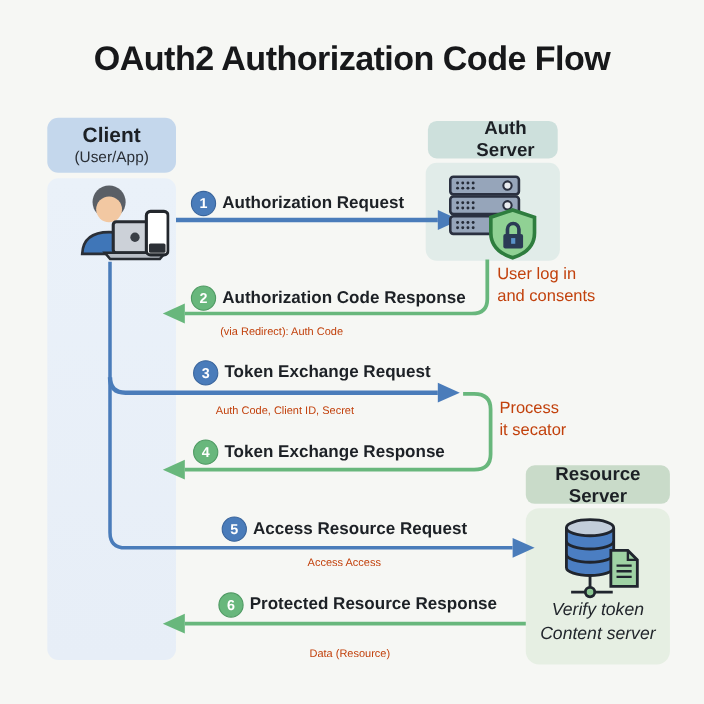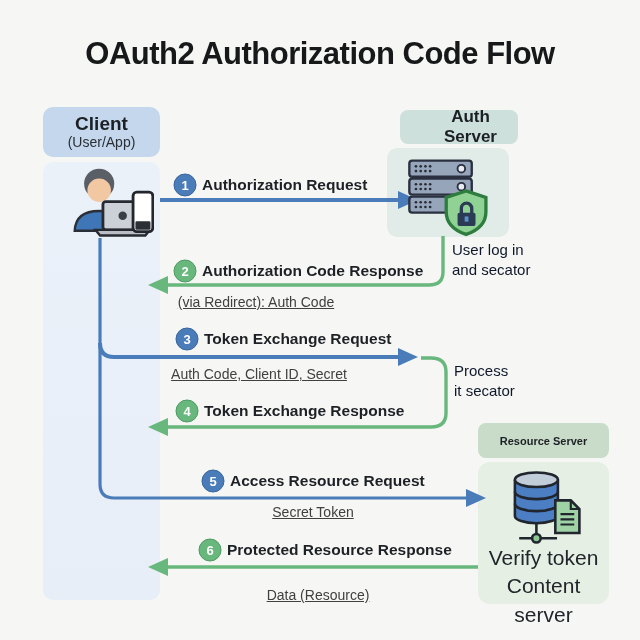--- a/index.html
+++ b/index.html
@@ -35,40 +35,40 @@
   .client-header{left:43px;top:107px;width:117px;height:50px;background:var(--client-header-bg);}
   .client-header .h1{font-size:19px;font-weight:800;color:#1c2025;line-height:1.1;}
   .client-header .h2{font-size:14px;color:#2a2f36;line-height:1.15;}
 
   .client-col{
     position:absolute;left:43px;top:162px;width:117px;height:438px;
     background:linear-gradient(180deg,#eaf1f9 0%,#e7eef7 100%);
     border-radius:10px;z-index:1;
   }
 
-  .auth-header{left:400px;top:110px;width:118px;height:34px;background:var(--auth-header-bg);border-radius:8px;padding-left:23px;}
+  .auth-header{left:389px;top:110px;width:118px;height:34px;background:var(--auth-header-bg);border-radius:8px;padding-left:23px;}
   .auth-header .h1{font-size:17px;font-weight:800;color:#1c2025;}
   .auth-box{
     position:absolute;left:387px;top:148px;width:122px;height:89px;
     background:var(--auth-box-bg);border-radius:10px;z-index:1;
   }
 
   .res-header{left:478px;top:423px;width:131px;height:35px;background:var(--res-header-bg);border-radius:8px;}
-  .res-header .h1{font-size:11px;font-weight:800;color:#1c2025;}
+  .res-header .h1{font-size:17px;font-weight:800;color:#1c2025;}
   .res-box{
     position:absolute;left:478px;top:462px;width:131px;height:142px;
     background:var(--res-box-bg);border-radius:12px;z-index:1;
   }
   .res-caption{
     position:absolute;left:478px;top:544px;width:131px;
-    text-align:center;font-size:21px;color:#22262c;line-height:1.35;z-index:3;
+    text-align:center;font-size:16px;color:#22262c;line-height:1.35;z-index:3;font-style:italic;
   }
 
   .side-note{
-    position:absolute;font-size:15px;color:#0f172a;line-height:1.35;z-index:3;
+    position:absolute;font-size:15px;color:#c2410c;line-height:1.35;z-index:3;
   }
   .auth-note{left:452px;top:240px;}
   .process-note{left:454px;top:361px;}
 
   .icon-wrap{position:absolute;z-index:3;}
 
   .arrows{position:absolute;inset:0;z-index:2;pointer-events:none;}
   .stroke-blue{stroke:var(--blue);fill:none;}
   .stroke-green{stroke:var(--green);fill:none;}
   .fill-blue{fill:var(--blue);stroke:none;}
@@ -81,22 +81,22 @@
     transform:translate(-50%,-50%);
   }
   .dot-blue{background:var(--blue);border:1.5px solid var(--blue-dark);}
   .dot-green{background:var(--green);border:1.5px solid var(--green-dark);}
 
   .step-label{
     position:absolute;font-size:15.5px;font-weight:800;color:#1d2126;
     transform:translateY(-50%);white-space:nowrap;z-index:4;
   }
   .step-sub{
-    position:absolute;font-size:14px;color:#404040;
-    transform:translate(-50%,-50%);white-space:nowrap;z-index:4;text-decoration:underline;
+    position:absolute;font-size:10px;color:#c2410c;
+    transform:translate(-50%,-50%);white-space:nowrap;z-index:4;
   }
 </style>
 </head>
 <body>
 
 <div class="stage">
 
   <div class="title">OAuth2 Authorization Code Flow</div>
 
   <div class="header-box client-header">
@@ -162,21 +162,21 @@
       </g>
       <path d="M72,40 l21,7 v15 q0,17 -21,24 q-21,-7 -21,-24 v-15 z" fill="#90d194" stroke="#2e7d3e" stroke-width="3.5"></path>
       <path d="M67,64 v-5.5 a5.5,5.5 0 0 1 11,0 v5.5" fill="none" stroke="#2b3b55" stroke-width="3.5"></path>
       <rect x="63" y="63" width="19" height="14" rx="2" fill="#2b3b55"></rect>
       <rect x="70.5" y="67" width="4" height="5.5" fill="#5a92c9"></rect>
     </svg>
   </div>
 
   <div class="side-note auth-note">
     <div>User log in</div>
-    <div>and secator</div>
+    <div>and consents</div>
   </div>
 
   <div class="header-box res-header">
     <div class="h1">Resource Server</div>
   </div>
   <div class="res-box"></div>
 
   <div class="icon-wrap" style="left:501px;top:466px;width:88px;height:86px;">
     <svg width="88" height="86" viewBox="0 0 100 100">
       <path d="M40,67 V80 M20,84 H64" stroke="#20252e" stroke-width="3" fill="none"></path>
@@ -232,19 +232,19 @@
 
   <div class="step-dot dot-blue" style="left:187px;top:339px;">3</div>
   <div class="step-label" style="left:204px;top:339px;">Token Exchange Request</div>
   <div class="step-sub" style="left:259px;top:374px;">Auth Code, Client ID, Secret</div>
 
   <div class="step-dot dot-green" style="left:187px;top:411px;">4</div>
   <div class="step-label" style="left:204px;top:411px;">Token Exchange Response</div>
 
   <div class="step-dot dot-blue" style="left:213px;top:481px;">5</div>
   <div class="step-label" style="left:230px;top:481px;">Access Resource Request</div>
-  <div class="step-sub" style="left:313px;top:512px;">Secret Token</div>
+  <div class="step-sub" style="left:313px;top:512px;">Access Access</div>
 
   <div class="step-dot dot-green" style="left:210px;top:550px;">6</div>
   <div class="step-label" style="left:227px;top:550px;">Protected Resource Response</div>
   <div class="step-sub" style="left:318px;top:583px;margin-top:12px;">Data (Resource)</div>
 
 </div>
 
 </body></html>

